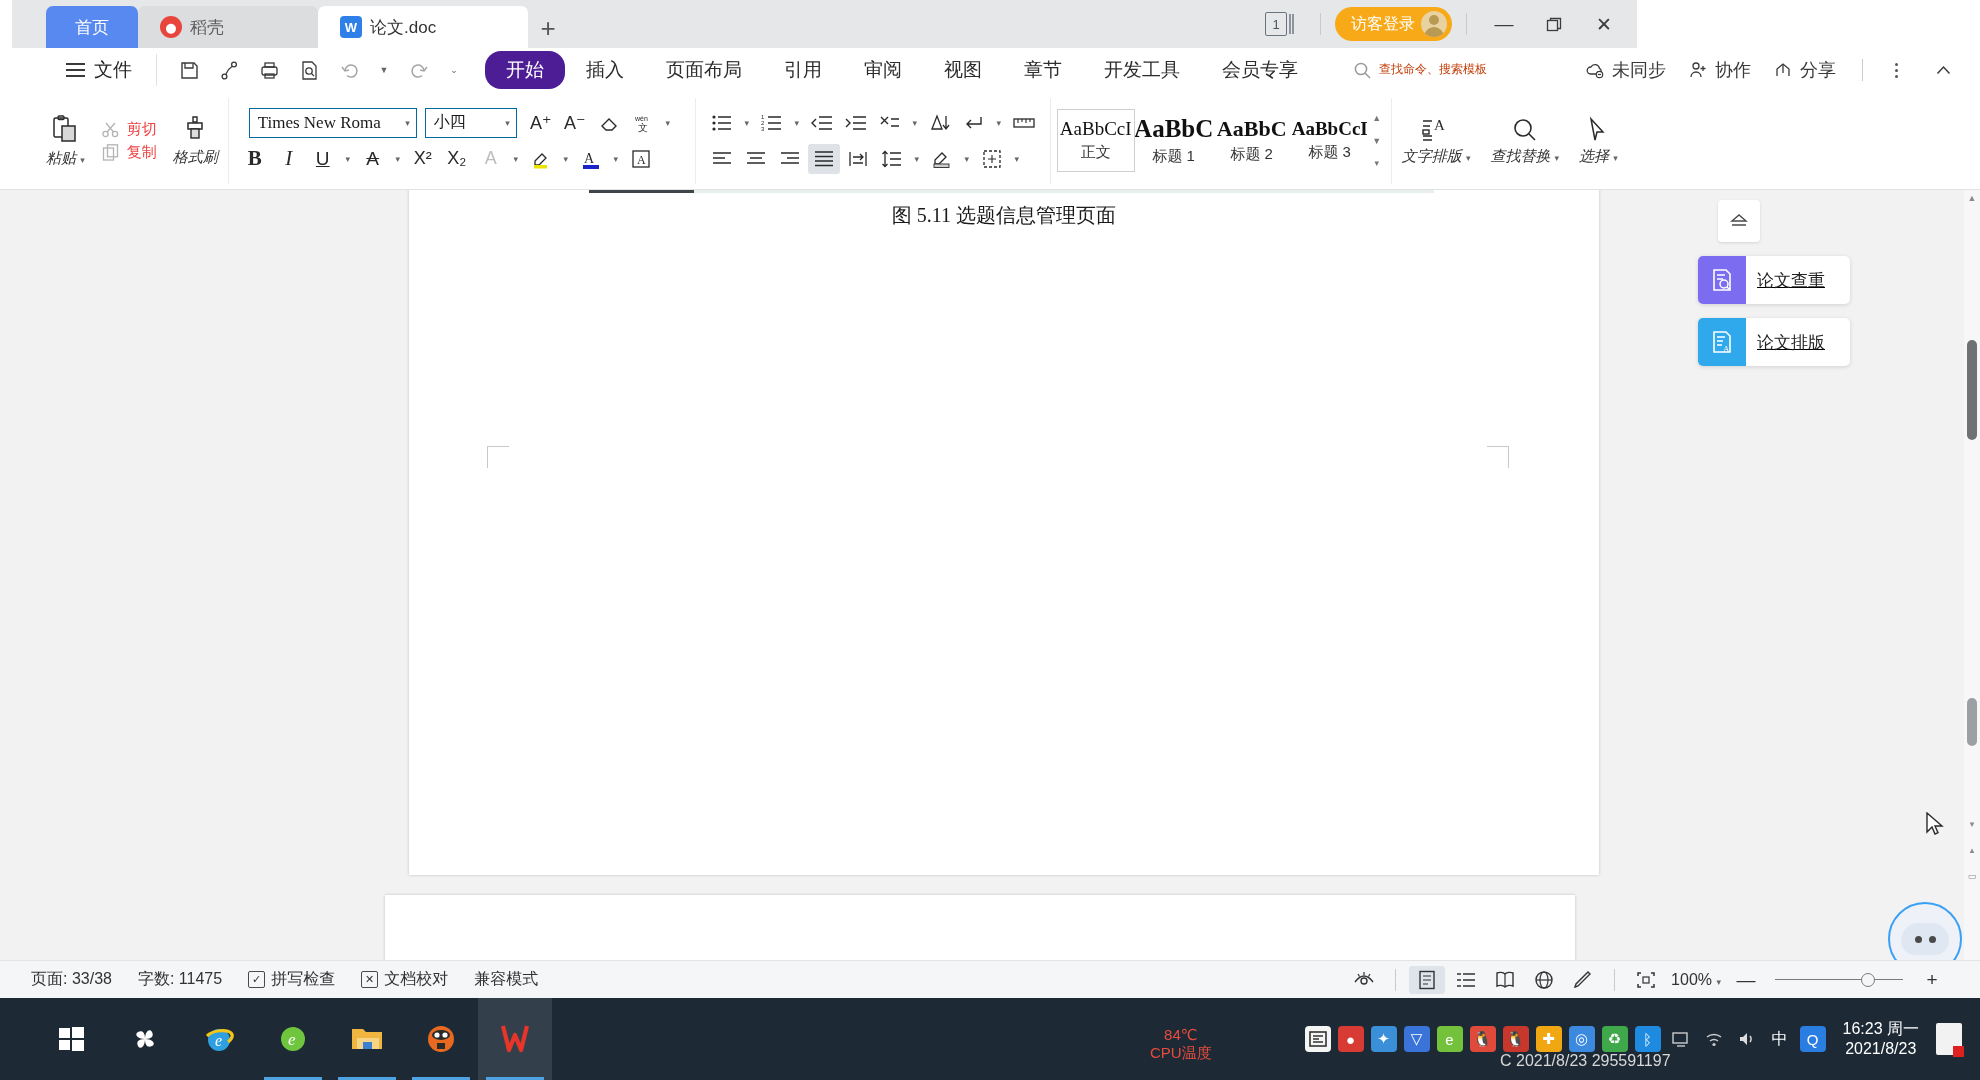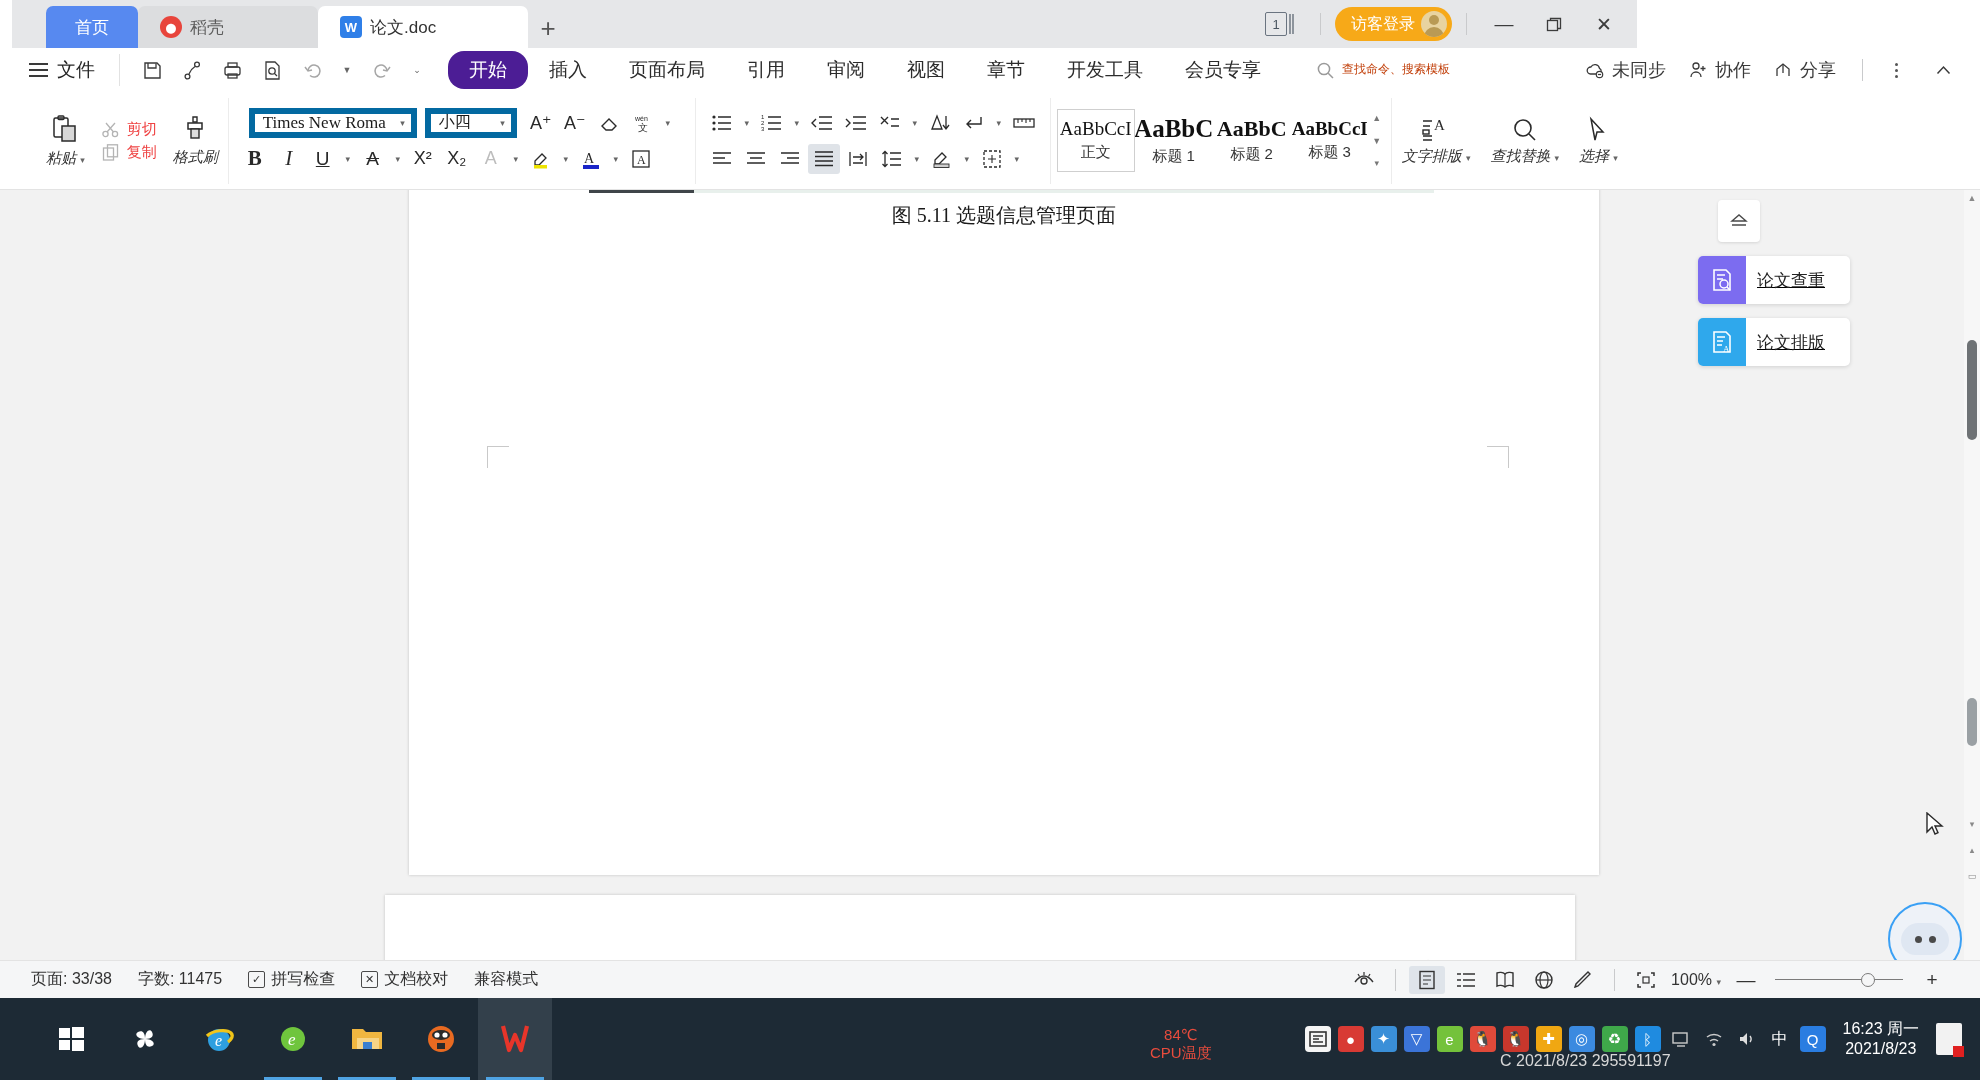--- a/index.html
+++ b/index.html
@@ -46,21 +46,21 @@
   .guest .av::before { content: ""; position: absolute; left: 8px; top: 4px; width: 10px; height: 10px;
                        border-radius: 50%; background: #b99a55; }
   .guest .av::after { content: ""; position: absolute; left: 3px; top: 16px; width: 20px; height: 14px;
                       border-radius: 10px 10px 0 0; background: #b99a55; }
   .winbtn { width: 46px; height: 40px; display: flex; align-items: center; justify-content: center;
             font-size: 19px; color: #3c3c3c; }
 
   
   .menubar {
     position: absolute; top: 48px; left: 0; width: 1980px; height: 44px;
-    background: #fff; display: flex; align-items: center; padding-left: 19px; gap: 0;
+    background: #fff; display: flex; align-items: center; padding-left: 56px; gap: 0;
   }
   .file-btn { display: flex; align-items: center; gap: 9px; font-size: 19px; color: #262626; padding: 0 10px; }
   .hamb { display: inline-flex; flex-direction: column; gap: 4px; }
   .hamb i { display: block; width: 19px; height: 2px; background: #3a3a3a; }
   .qbar { display: flex; align-items: center; gap: 4px; margin-left: 14px; padding-left: 14px; border-left: 1px solid #e2e2e2; }
   .qico { width: 36px; height: 32px; display: flex; align-items: center; justify-content: center; color: #3a3a3a; }
   .qico.small { width: 26px; }
   .ribbon-tabs { display: flex; align-items: center; gap: 0; margin-left: 18px; }
   .rtab { font-size: 19px; color: #2c2c2c; padding: 6px 21px; border-radius: 16px; white-space: nowrap; }
   .rtab.active { background: #4c1d95; color: #fff; font-weight: normal; }
@@ -77,21 +77,21 @@
   }
   .grp { display: flex; align-items: center; height: 86px; }
   .grp + .grp { border-left: 1px solid #ececec; }
   .vstack { display: flex; flex-direction: column; align-items: center; justify-content: center;
             padding: 0 10px; min-width: 56px; }
   .vstack .lbl { font-size: 15px; color: #333; margin-top: 3px; white-space: nowrap; font-style: italic; }
   .clip-col { display: flex; flex-direction: column; gap: 4px; padding: 0 6px; }
   .clip-row { display: flex; align-items: center; gap: 7px; font-size: 15px; color: #ef4444; }
   .fontrow { display: flex; align-items: center; gap: 8px; padding: 0 10px; }
   .fontname, .fontsize {
-    height: 30px; border: 6px solid #0369a1; background: #fff; display: flex; align-items: center;
+    height: 30px; border: 1px solid #0369a1; background: #fff; display: flex; align-items: center;
     justify-content: space-between; padding: 0 6px 0 8px; font-size: 17px; color: #1a1a1a;
     font-family: "Liberation Serif", serif;
   }
   .fontname { width: 168px; }
   .fontsize { width: 92px; font-family: "Liberation Sans", sans-serif; font-size: 16px; }
   .caret { font-size: 9px; color: #666; }
   .tools { display: flex; align-items: center; gap: 2px; }
   .tbtn { width: 32px; height: 30px; display: flex; align-items: center; justify-content: center;
           font-size: 18px; color: #2a2a2a; border-radius: 3px; }
   .tbtn.on { background: #dfe3e8; }

